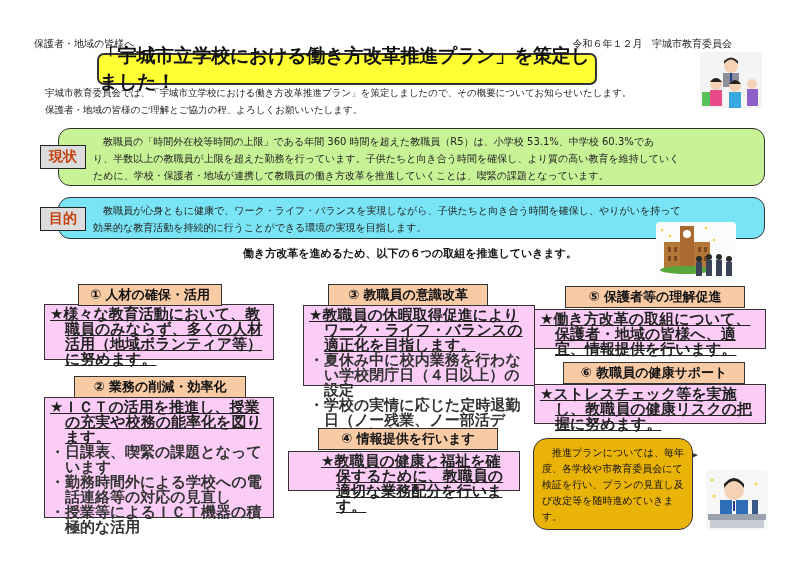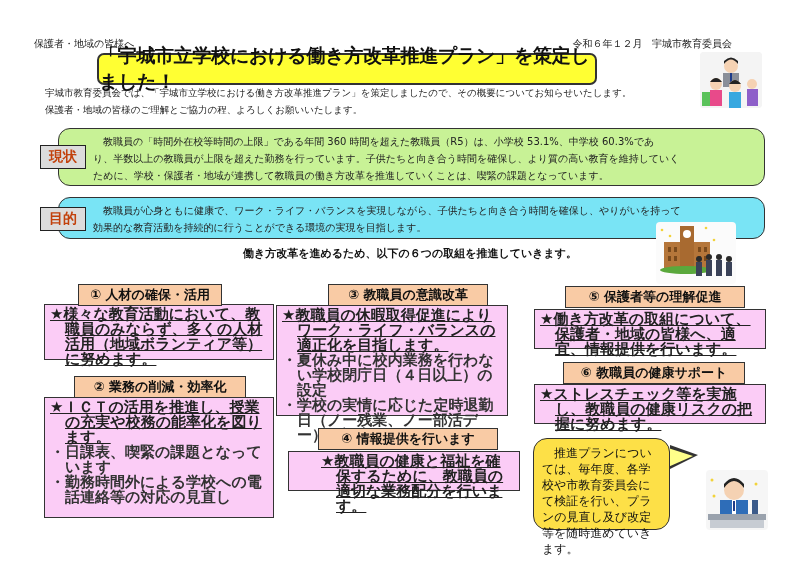--- a/index.html
+++ b/index.html
@@ -42,23 +42,23 @@
     height: 22px; line-height: 19px; z-index: 2;
   }
   .card {
     background: #fbccf6; border: 1.5px solid #333;
     font-size: 15px; line-height: 15px; padding: 2px 5px; font-weight: bold;
   }
   .card .lead { text-decoration: underline; padding-left: 1em; text-indent: -1em; }
   .card .bullet { padding-left: 1em; text-indent: -1em; color: #333; }
 
   .bubble {
-    left: 533px; top: 438px; width: 137px; height: 92px;
-    background: #fde047; border: 1.5px solid #333; border-radius: 14px;
-    font-size: 12px; line-height: 16px; padding: 6px 8px; color: #111;
+    left: 533px; top: 438px; width: 160px; height: 92px;
+    background: #eab308; border: 1.5px solid #333; border-radius: 14px;
+    font-size: 10px; line-height: 16px; padding: 6px 8px; color: #111;
   }
   .bubble-tail {
     left: 670px; top: 445px; width: 0; height: 0;
     border-left: 28px solid #333; border-top: 10px solid transparent; border-bottom: 14px solid transparent;
   }
   .bubble-tail-inner {
     left: 668px; top: 448px; width: 0; height: 0;
     border-left: 25px solid #ffff8a; border-top: 8px solid transparent; border-bottom: 11px solid transparent;
   }
   .illus { background: #f4f4f4; border-radius: 4px; overflow: hidden; }
@@ -150,24 +150,25 @@
 <div class="abs tag" style="left:78px;top:284px;width:144px;">① 人材の確保・活用</div>
 <div class="abs card" style="left:44px;top:304px;width:230px;height:56px;">
   <div class="lead">★様々な教育活動において、教職員のみならず、多くの人材活用（地域ボランティア等）に努めます。</div>
 </div>
 
 <div class="abs tag" style="left:74px;top:376px;width:172px;">② 業務の削減・効率化</div>
 <div class="abs card" style="left:44px;top:397px;width:230px;height:121px;">
   <div class="lead">★ＩＣＴの活用を推進し、授業の充実や校務の能率化を図ります。</div>
   <div class="bullet">・日課表、喫緊の課題となっています</div>
   <div class="bullet">・勤務時間外による学校への電話連絡等の対応の見直し</div>
+  <div class="bullet">・授業等によるＩＣＴ機器の積極的な活用</div>
 </div>
 
 <div class="abs tag" style="left:328px;top:284px;width:160px;">③ 教職員の意識改革</div>
-<div class="abs card" style="left:276px;top:305px;width:232px;height:111px;">
+<div class="abs card" style="left:303px;top:305px;width:232px;height:81px;">
   <div class="lead">★教職員の休暇取得促進によりワーク・ライフ・バランスの適正化を目指します。</div>
   <div class="bullet">・夏休み中に校内業務を行わない学校閉庁日（４日以上）の設定</div>
   <div class="bullet">・学校の実情に応じた定時退勤日（ノー残業、ノー部活デー）の設定</div>
 </div>
 
 <div class="abs tag" style="left:318px;top:428px;width:180px;">④ 情報提供を行います</div>
 <div class="abs card" style="left:288px;top:451px;width:232px;height:40px;padding-left:32px;">
   <div class="lead">★教職員の健康と福祉を確保するために、教職員の適切な業務配分を行います。</div>
 </div>
 

